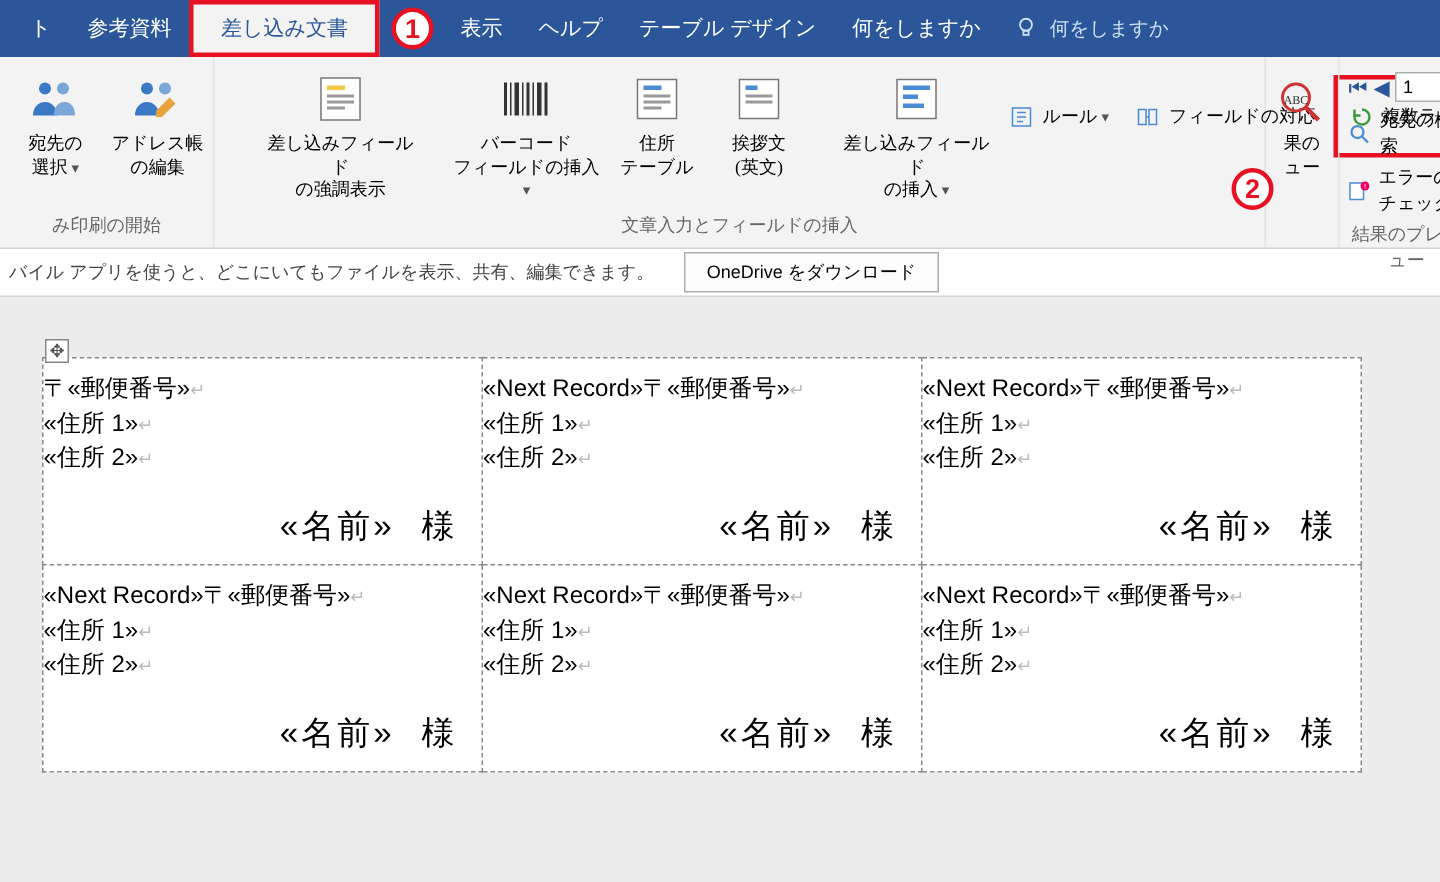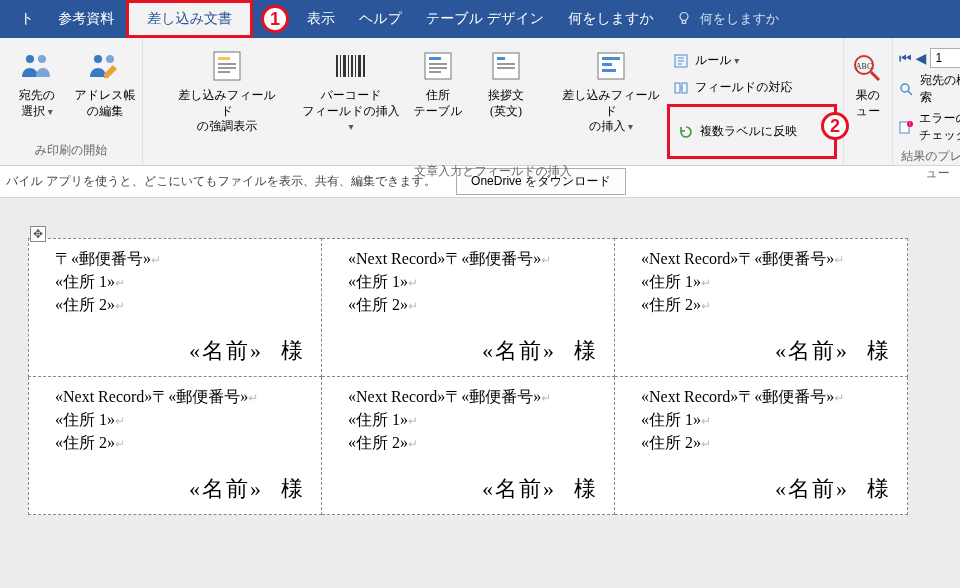--- a/index.html
+++ b/index.html
@@ -108,21 +108,21 @@
     align-items: center;
     justify-content: center;
   }
   .dropdown-caret::after {
     content: " ▾";
     font-size: 10px;
     color: #555;
   }
   .stack {
     display: flex;
-    flex-direction: column;
+    flex-direction: row;
     gap: 6px;
     padding-top: 8px;
     font-size: 12px;
   }
   .stack-item {
     display: flex;
     align-items: center;
     gap: 6px;
     padding: 2px 6px;
     cursor: pointer;
@@ -211,23 +211,23 @@
   }
   .label-table {
     border-collapse: collapse;
     background: #fff;
     width: 880px;
     table-layout: fixed;
   }
   .label-table td {
     border: 1px dashed #888;
     vertical-align: top;
-    padding: 10px 14px 8px 26px;
+    padding: 10px 14px 8px 0;
     height: 138px;
-    font-family: Liberation Serif, serif;
+    font-family: Liberation Sans, sans-serif;
     font-size: 16px;
     position: relative;
   }
   .field-line { margin-bottom: 2px; }
   .ret { color: #bbb; font-size: 12px; }
   .name-line {
     position: absolute;
     right: 16px;
     bottom: 10px;
     font-size: 22px;

